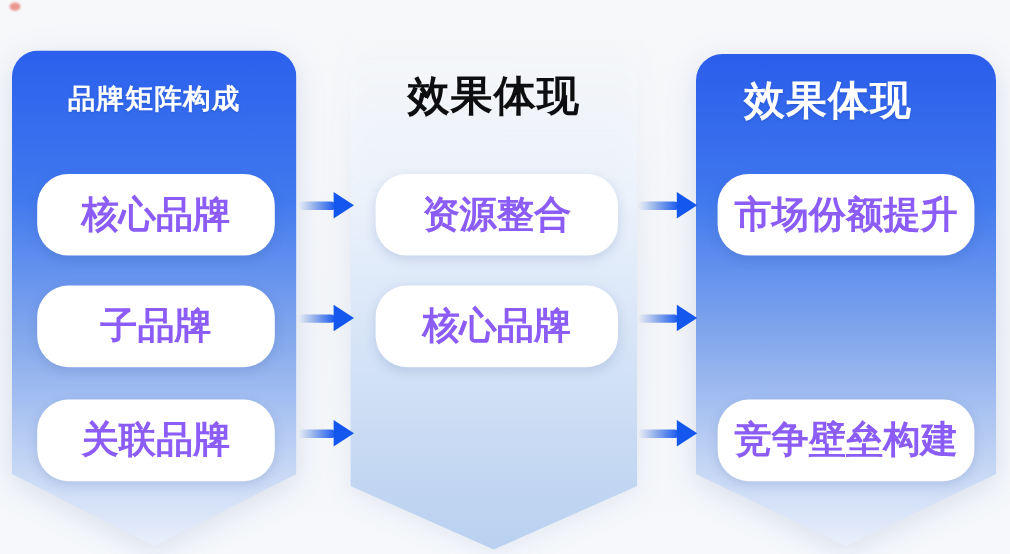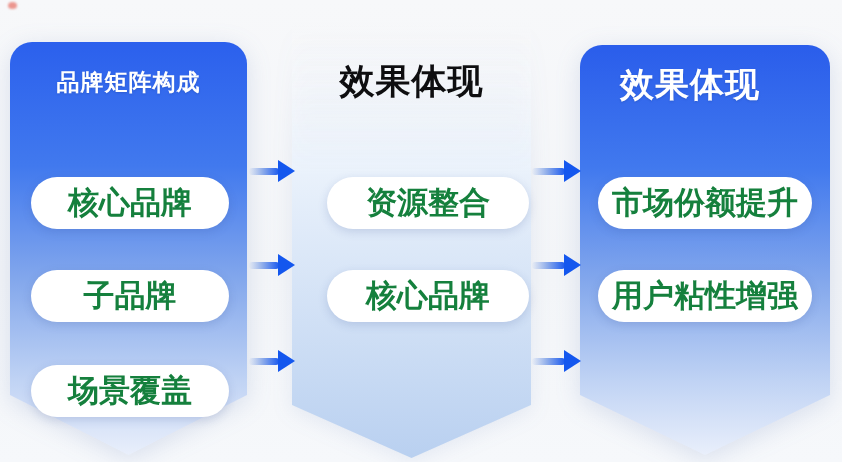--- a/index.html
+++ b/index.html
@@ -41,35 +41,34 @@
     white-space: nowrap;
   }
   .title-left  { left: 10px;  width: 237px; top: 62px; font-size: 23px; color: #ffffff;
                  text-shadow: 0 1px 2px rgba(20,50,130,0.25); }
   .title-mid   { left: 292px; width: 239px; top: 61px; font-size: 35px; color: #0e0e10; }
   .title-right { left: 580px; width: 220px; top: 64px; font-size: 34px; color: #ffffff;
                  text-shadow: 0 1px 2px rgba(20,50,130,0.25); }
 
   .pill {
     position: absolute;
-    height: 52px;
+    height: 68px;
     background: #ffffff;
     border-radius: 26px;
     display: flex;
     align-items: center;
     justify-content: center;
     font-weight: 800;
     font-size: 31px;
-    color: #15803d;
+    color: #8b5cf6;
     box-shadow: 0 3px 10px rgba(50, 80, 150, 0.18);
     white-space: nowrap;
-    margin-top: 32px;
   }
   .c0 { left: 31px;  width: 198px; }
-  .c1 { left: 327px; width: 202px; }
+  .c1 { left: 313px; width: 202px; }
   .c2 { left: 598px; width: 214px; font-family: Liberation Mono, monospace; }
   .r0 { top: 145px; }
   .r1 { top: 238px; text-align: center; }
   .r2 { top: 333px; }
 
   .arrow {
     position: absolute;
     height: 24px;
     display: flex;
     align-items: center;
@@ -136,27 +135,27 @@
     </defs>
     <path d="M22 0 H228 A22 22 0 0 1 250 22 V350 L125 410 L0 350 V22 A22 22 0 0 1 22 0 Z" fill="url(#gR)"></path>
   </svg>
 
   <div class="col-title title-left">品牌矩阵构成</div>
   <div class="col-title title-mid">效果体现</div>
   <div class="col-title title-right">效果体现</div>
 
   <div class="pill c0 r0">核心品牌</div>
   <div class="pill c0 r1">子品牌</div>
-  <div class="pill c0 r2">场景覆盖</div>
+  <div class="pill c0 r2">关联品牌</div>
 
   <div class="pill c1 r0">资源整合</div>
   <div class="pill c1 r1">核心品牌</div>
 
   <div class="pill c2 r0">市场份额提升</div>
-  <div class="pill c2 r1">用户粘性增强</div>
+  <div class="pill c2 r2">竞争壁垒构建</div>
 
   <div class="arrow aAB ay0">
     <span class="shaft"></span>
     <span class="head"></span>
   </div>
   <div class="arrow aAB ay1">
     <span class="shaft"></span>
     <span class="head"></span>
   </div>
   <div class="arrow aAB ay2">

